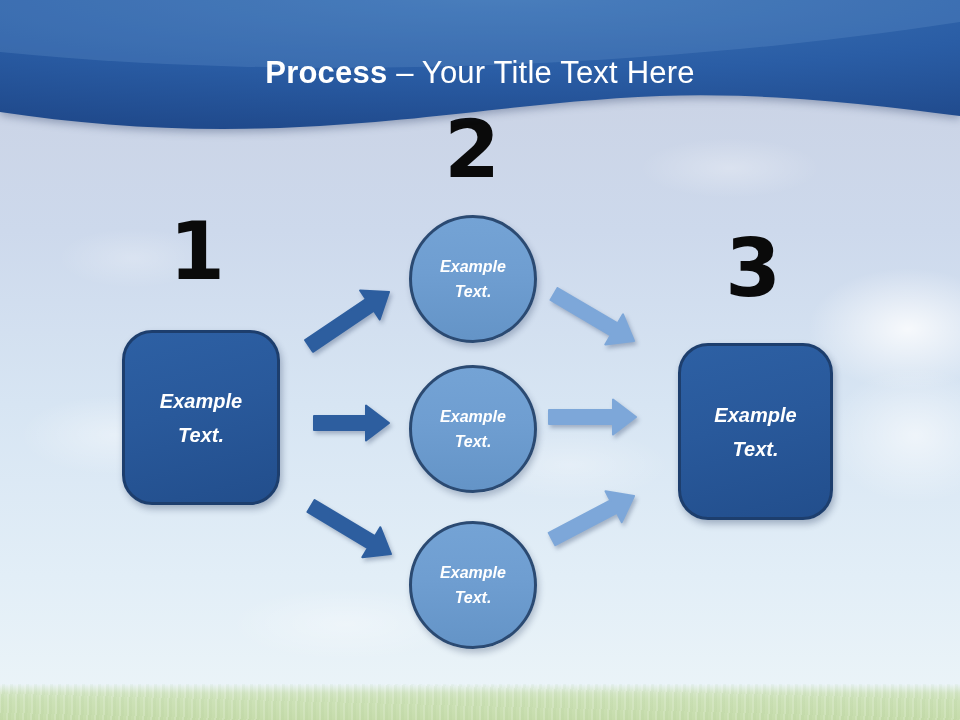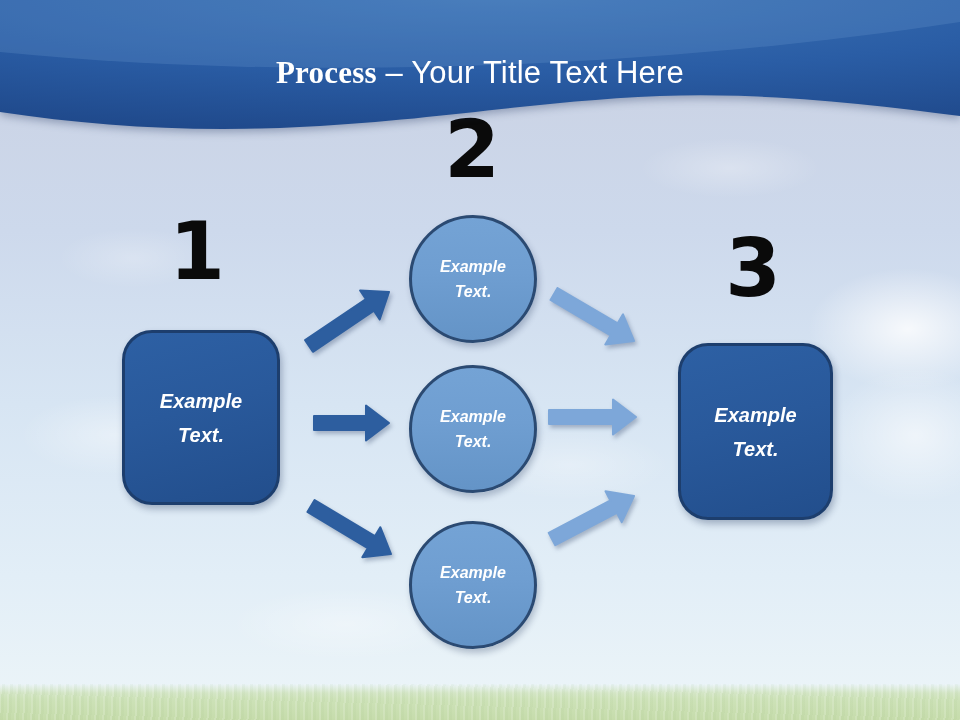--- a/index.html
+++ b/index.html
@@ -22,21 +22,21 @@
       var(--grass-green,#cde2b8) 15px, #c6dcab 100%);}
   .grass::after{content:"";position:absolute;inset:0;
     background:repeating-linear-gradient(93deg, rgba(255,255,255,.14) 0 2px, rgba(120,160,90,.05) 2px 5px, rgba(255,255,255,0) 5px 8px);}
 
   
   .banner{position:absolute;left:0;top:0;filter:drop-shadow(0 3px 4px rgba(25,45,90,.35));}
   .title{
     position:absolute;left:0;top:54px;width:960px;text-align:center;
     color:var(--title-text,#fff);font-size:31px;letter-spacing:.2px;line-height:1.2;
   }
-  .title .bold{font-weight:bold;font-family:Liberation Serif, serif;}
+  .title .bold{font-weight:bold;}
 
   
   .step-number{
     position:absolute;transform:translateX(-50%);
     font-family:"DejaVu Sans",sans-serif;font-weight:bold;
     font-size:80px;line-height:1;color:var(--number-text,#0a0a0a);
   }
 
   
   .proc-box{

